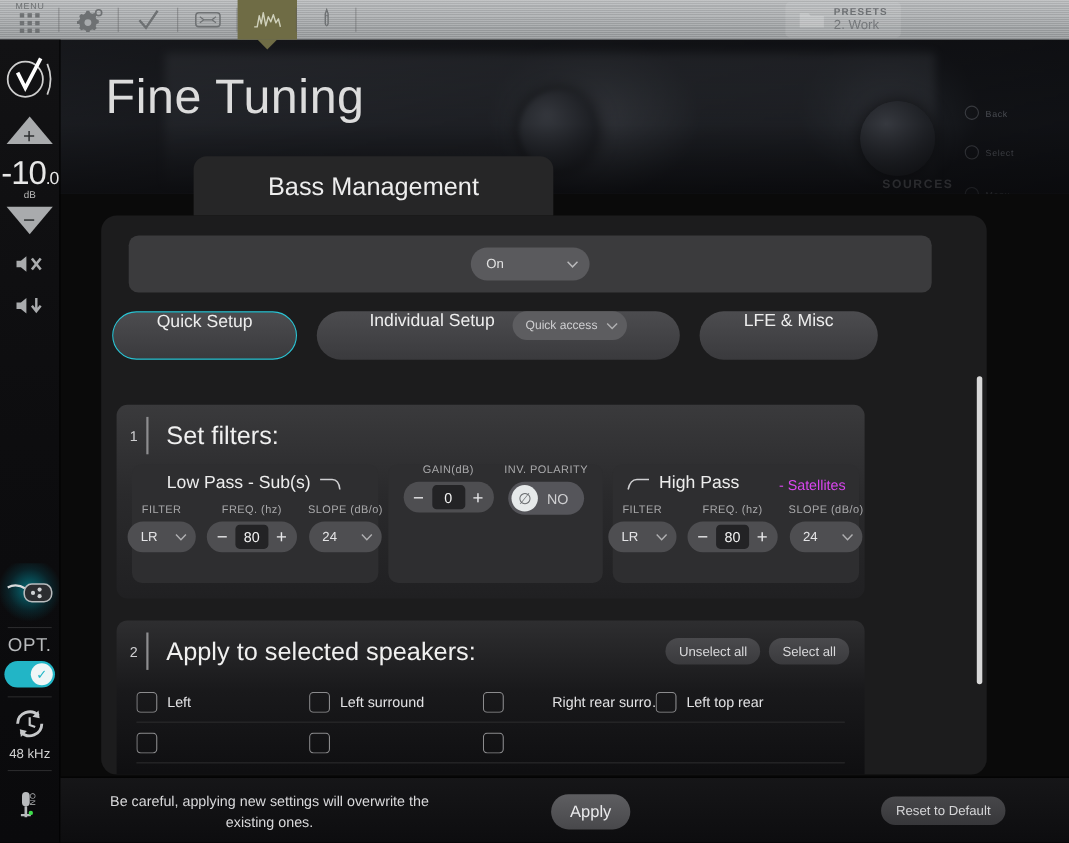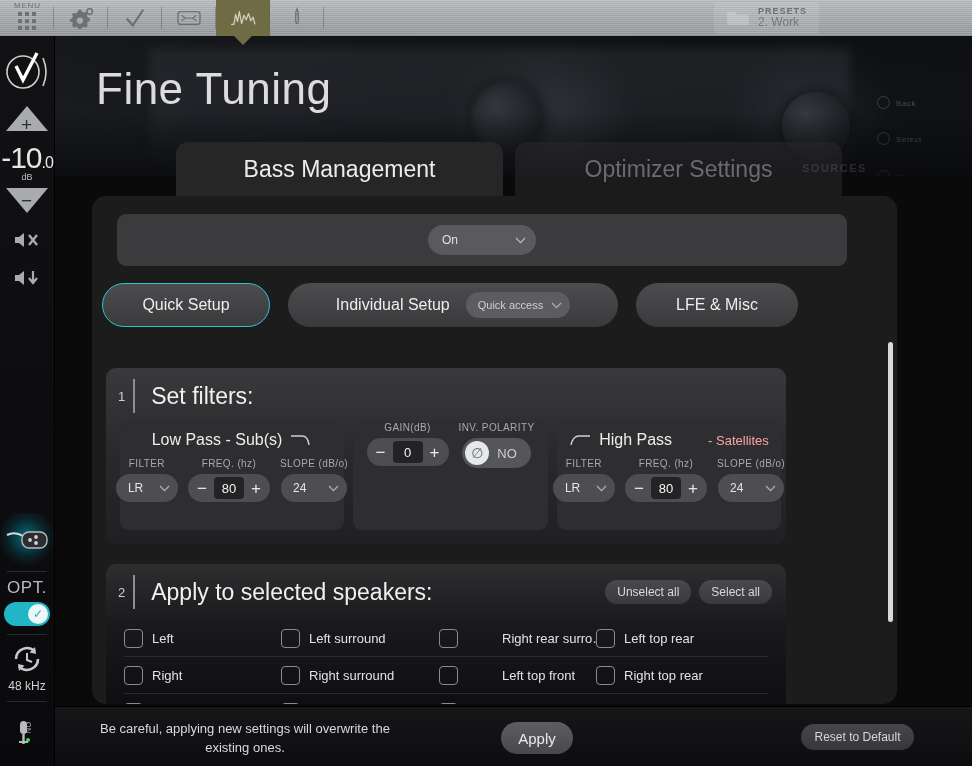--- a/index.html
+++ b/index.html
@@ -159,21 +159,21 @@
   }
   .sel {
     height: 30px; min-width: 108px; border-radius: 15px; background: #5a5a5d;
     display: flex; align-items: center; padding: 0 10px 0 14px; gap: 10px;
     color: #e2e2e2; font-size: 12px; justify-content: space-between;
   }
   .chev { width: 11px; height: 7px; flex: none; }
 
   .setup-row { position: absolute; left: 10px; top: 86px; width: 790px; height: 46px; display: flex; align-items: center; }
   .setup-btn {
-    height: 44px; border-radius: 22px; display: flex; align-items: center; justify-content: center;
+    height: 44px; border-radius: 22px; display: flex; justify-content: center;
     background: linear-gradient(180deg, #4c4c4f, #3a3a3d); color: #ededed; font-size: 16px;
   }
   .setup-btn.sel-on { border: 1px solid #2ac5d5; }
   #btn-quick { width: 168px; margin-left: 0; }
   #btn-indiv { width: 330px; margin-left: 18px; gap: 16px; }
   #btn-lfe   { width: 162px; margin-left: 18px; }
   .qa-sel {
     height: 26px; border-radius: 13px; background: #5d5d60; display: flex; align-items: center;
     gap: 8px; padding: 0 8px 0 12px; font-size: 11px; color: #cfcfd1;
   }
@@ -187,21 +187,21 @@
   .sec-title { font-size: 23px; font-weight: 300; color: #f0f0f0; }
 
   #sec-filters {
     top: 172px; width: 680px; height: 176px;
     background: linear-gradient(180deg, #3a3a3c 0%, #2a2a2c 46%, #202022 100%);
   }
   .filt-row { position: absolute; left: 14px; top: 54px; display: flex; gap: 9px; }
   .filt-card { background: #2e2e30; border-radius: 9px; position: relative; height: 108px; }
   .fc-title { height: 36px; display: flex; align-items: center; justify-content: center; gap: 8px;
     font-size: 16px; color: #ededed; }
-  .fc-title .sub { font-size: 13px; color: #fca5a5; margin-left: 28px; }
+  .fc-title .sub { font-size: 13px; color: #d946ef; margin-left: 28px; }
   .fc-body { display: flex; gap: 10px; justify-content: center; padding: 0 12px; }
   .fld { display: flex; flex-direction: column; align-items: center; gap: 5px; }
   .fld-lbl { font-size: 10px; color: #a9a9ab; letter-spacing: .4px; white-space: nowrap; }
   .dd {
     height: 28px; border-radius: 14px; background: #4e4e51; display: flex; align-items: center;
     justify-content: space-between; padding: 0 8px 0 12px; color: #e4e4e6; font-size: 12px;
   }
   .stepper {
     height: 28px; border-radius: 14px; background: #4e4e51; display: flex; align-items: center;
     gap: 4px; padding: 0 6px;
@@ -405,23 +405,20 @@
     </div>
     <div style="height:14px"></div>
   </div>
 
   <div class="content">
 
     <div class="tabs">
       <div class="tab on">
         <span>Bass Management</span>
       </div>
-      <div class="tab off">
-        <span>Optimizer Settings</span>
-      </div>
     </div>
     <div class="sources-wm">SOURCES</div>
 
     <div class="panel"></div>
 
     <div class="clip">
 
       <div class="status-row">
         <div class="sel">
           <span>On</span>
@@ -586,38 +583,20 @@
                 <span>Right rear surro…</span>
               </div>
             <div class="sp-cell">
                 <span class="cbx"></span>
                 <span>Left top rear</span>
               </div>
           </div>
           <div class="sp-line">
             <div class="sp-cell">
                 <span class="cbx"></span>
-                <span>Right</span>
-              </div>
-            <div class="sp-cell">
-                <span class="cbx"></span>
-                <span>Right surround</span>
-              </div>
-            <div class="sp-cell">
-                <span class="cbx"></span>
-                <span>Left top front</span>
-              </div>
-            <div class="sp-cell">
-                <span class="cbx"></span>
-                <span>Right top rear</span>
-              </div>
-          </div>
-          <div class="sp-line">
-            <div class="sp-cell">
-                <span class="cbx"></span>
               </div>
             <div class="sp-cell">
                 <span class="cbx"></span>
               </div>
             <div class="sp-cell">
                 <span class="cbx"></span>
               </div>
             <div class="sp-cell"></div>
           </div>
         </div>

